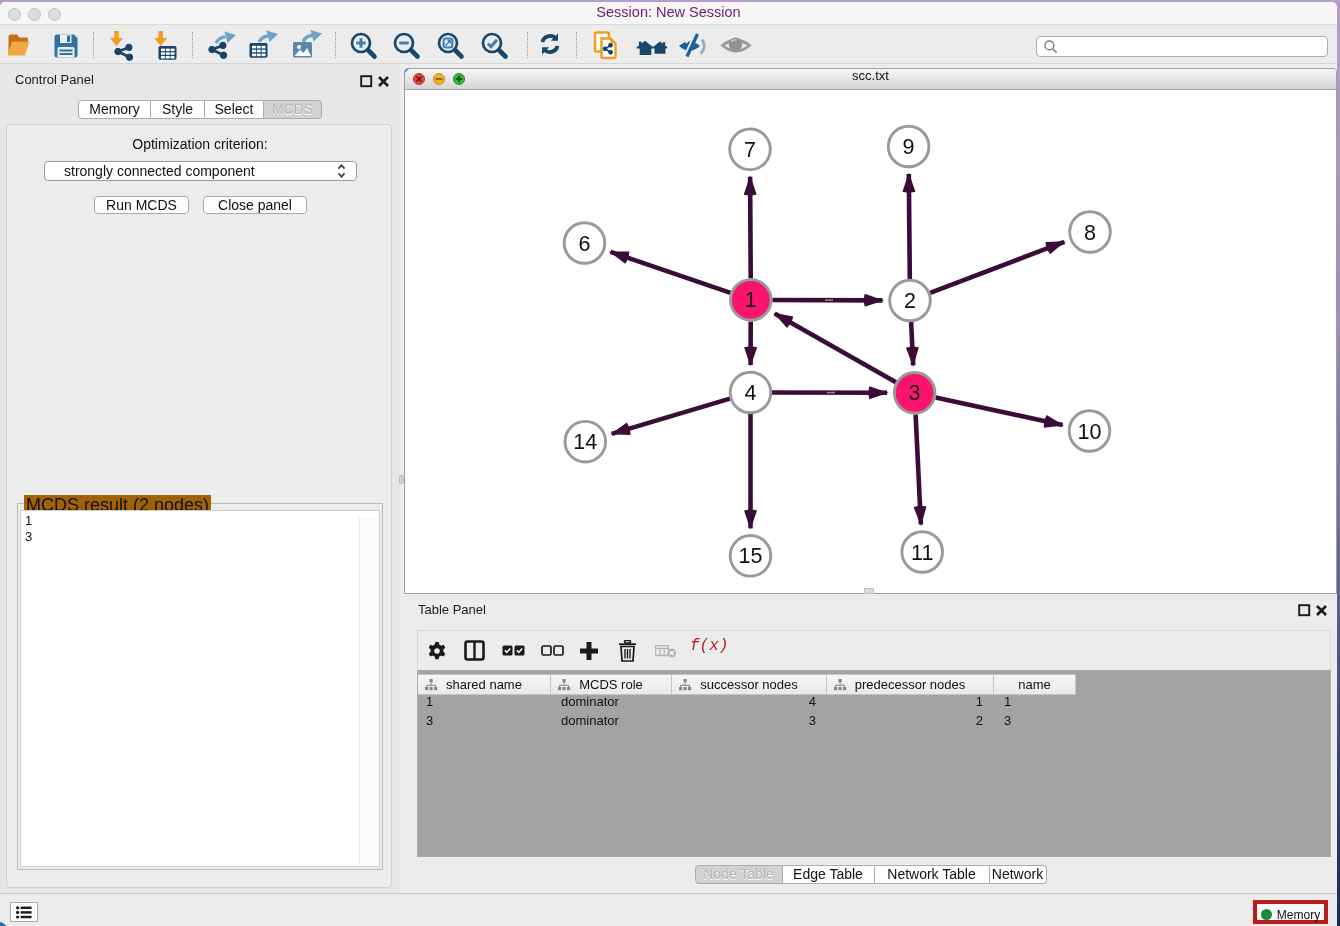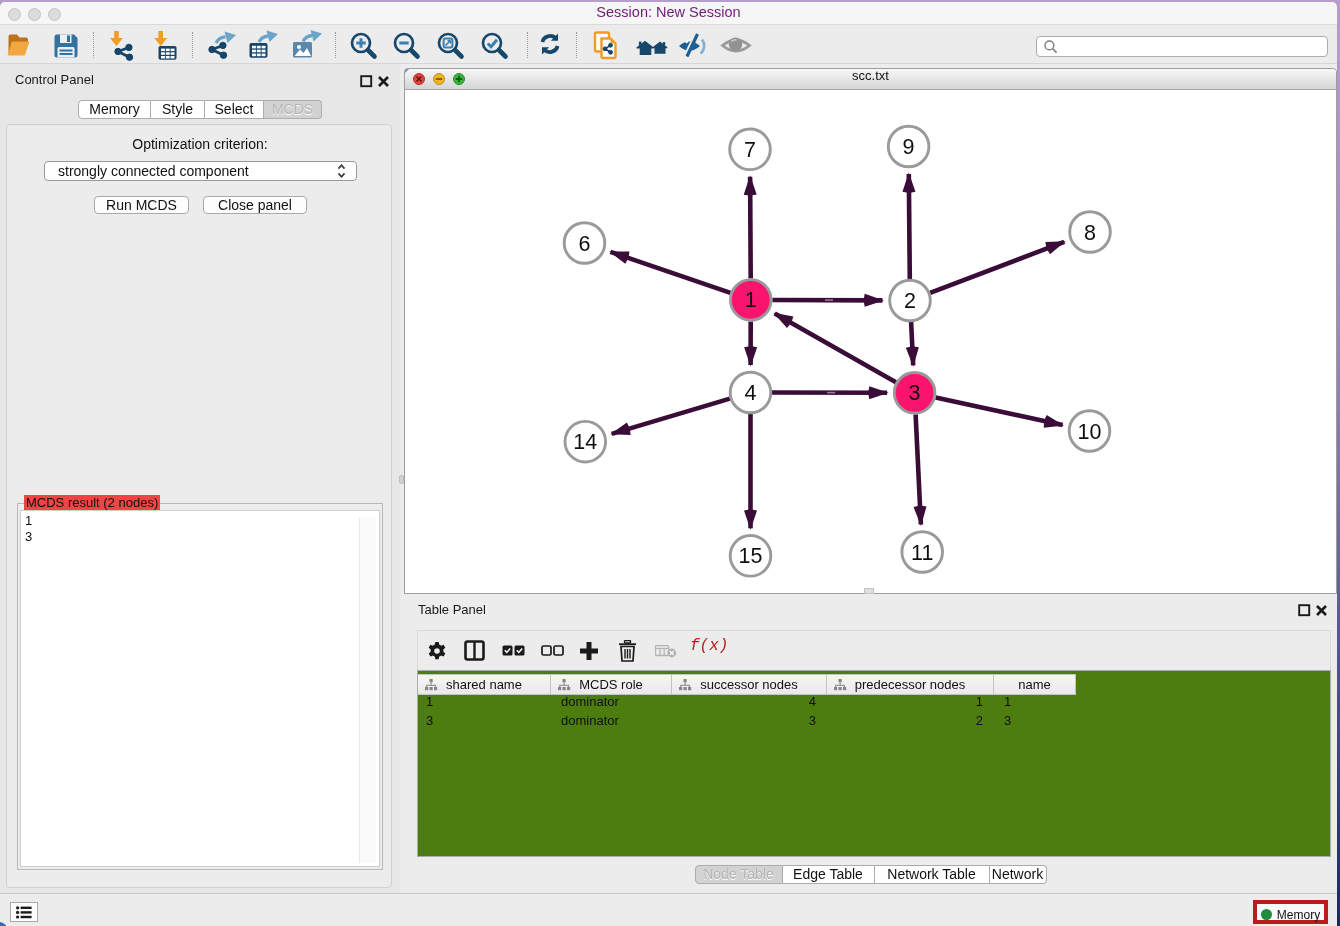--- a/index.html
+++ b/index.html
@@ -16,37 +16,37 @@
 
 #cpanel{position:absolute;left:0;top:62px;width:400px;height:829px;background:#e7e7e7}
 #cphead{position:absolute;left:15px;top:8px;font-size:13px;color:#1a1a1a}
 .tabrow{position:absolute;display:flex;font-size:14px;color:#111}
 .tab{background:#fff;border:1px solid #acacac;border-left:none;height:19px;line-height:17px;text-align:center}
 .tab.first{border-left:1px solid #acacac;border-radius:4px 0 0 4px}
 .tab.last{border-radius:0 4px 4px 0}
 .tab.sel{background:#d2d2d2;color:#b5b5b5;text-shadow:0 1px 0 #fff}
 #cpinner{position:absolute;left:6px;top:60px;width:386px;height:764px;background:#ececec;border:1px solid #d0d0d0;border-radius:4px}
 #optlabel{position:absolute;left:0;top:72px;width:400px;text-align:center;font-size:14px;color:#111}
-#combo{position:absolute;left:44px;top:97px;width:313px;height:20px;background:#fff;border:1px solid #999;border-radius:4px;font-size:14px;color:#111;line-height:18px;padding-left:13px}
+#combo{position:absolute;left:44px;top:97px;width:313px;height:20px;background:#fff;border:1px solid #999;border-radius:4px;font-size:14px;color:#111;line-height:18px;padding-left:19px}
 .btn{position:absolute;height:18px;background:#fdfdfd;border:1px solid #a9a9a9;border-radius:4px;font-size:14px;color:#111;text-align:center;line-height:16px}
 #fset{position:absolute;left:17px;top:439px;width:366px;height:367px;border:1px solid #b9b9b9}
-#fleg{position:absolute;left:6px;top:-9px;background:#ef4444;padding:0 2px;font-size:13px;color:#111}
+#fleg{position:absolute;left:6px;top:-9px;background:#a16207;padding:0 2px;font-size:18px;color:#111}
 #ftext{position:absolute;left:2px;top:6px;right:2px;bottom:2px;background:#fff;border:1px solid #cfcfcf;font-size:13px;color:#111;padding:2px 0 0 4px;line-height:16px}
 #fscroll{position:absolute;right:3px;top:7px;width:17px;bottom:3px;background:#fafafa;border-left:1px solid #e8e8e8}
 
 #netwin{position:absolute;left:404px;top:66px;width:933px;height:526px;border:1px solid #9d9d9d;border-radius:4px 4px 0 0;background:#fff}
 #nettitle{position:absolute;left:0;top:0;width:100%;height:21px;background:linear-gradient(180deg,#f7f7f7,#d5d5d5);border-bottom:1px solid #a8a8a8;border-radius:4px 4px 0 0}
 .nl{position:absolute;top:4px;width:12px;height:12px;border-radius:50%}
 #nettext{position:absolute;top:-1px;width:100%;text-align:center;font-size:13px;color:#111}
 #graph{position:absolute;left:0;top:22px}
 
 #tpanel{position:absolute;left:404px;top:593px;width:933px;height:298px;background:#ececec}
 #tphead{position:absolute;left:14px;top:7px;font-size:13px;color:#1a1a1a}
 #ttoolbar{position:absolute;left:13px;top:35px;width:914px;height:40px;background:#ececec;border:1px solid #d9d9d9;border-bottom:none}
-#tscroll{position:absolute;left:13px;top:75px;width:914px;height:187px;background:#4d7c0f;border:1px solid #ababab}
+#tscroll{position:absolute;left:13px;top:75px;width:914px;height:187px;background:#a3a3a3;border:1px solid #ababab}
 .thc{position:absolute;top:3px;height:21px;background:linear-gradient(180deg,#f6f6f6,#e9e9e9);border-right:1px solid #c4c4c4;border-top:1px solid #c4c4c4;border-bottom:1px solid #c4c4c4;font-size:13px;color:#111;text-align:center;line-height:20px}
 .trow{position:absolute;font-size:13px;color:#111}
 #ttabs{position:absolute;left:0;top:270px;width:100%;display:flex;justify-content:center;font-size:14px;color:#111}
 
 #statusbar{position:absolute;left:0;top:891px;width:1337px;height:33px;background:#ececec;border-top:1px solid #c9c9c9}
 #listbtn{position:absolute;left:10px;top:8px;width:28px;height:20px;background:#fcfcfc;border:1px solid #a9a9a9}
 #membtn{position:absolute;right:9px;top:6px;width:75px;height:24px;background:#f9f9f9;border:4px solid #b91c1c;font-size:12px;color:#111;text-align:center;line-height:22px}
 .pi{position:absolute}
 .hico{width:13px;height:12px}
 </style></head><body>

